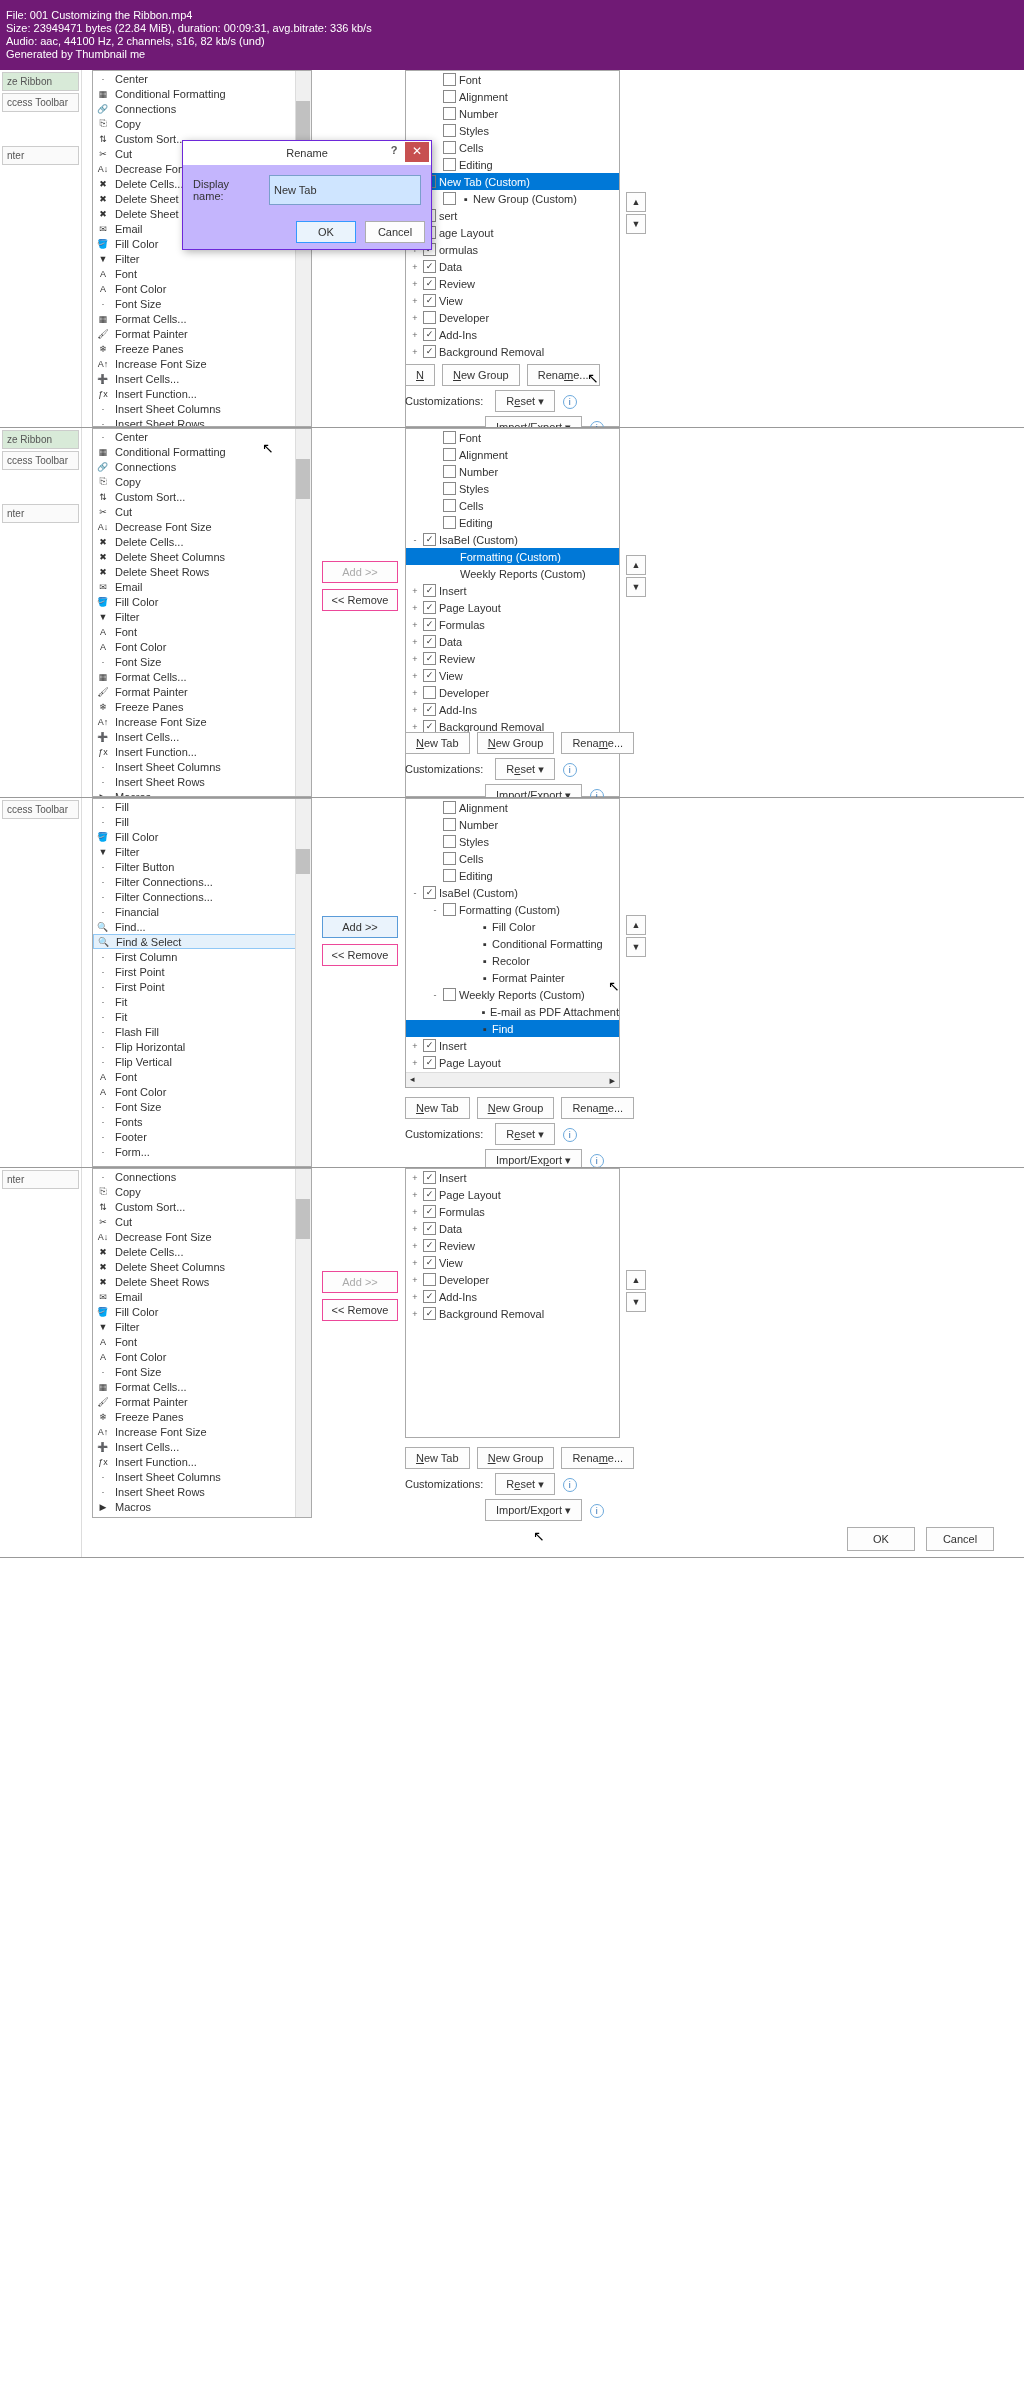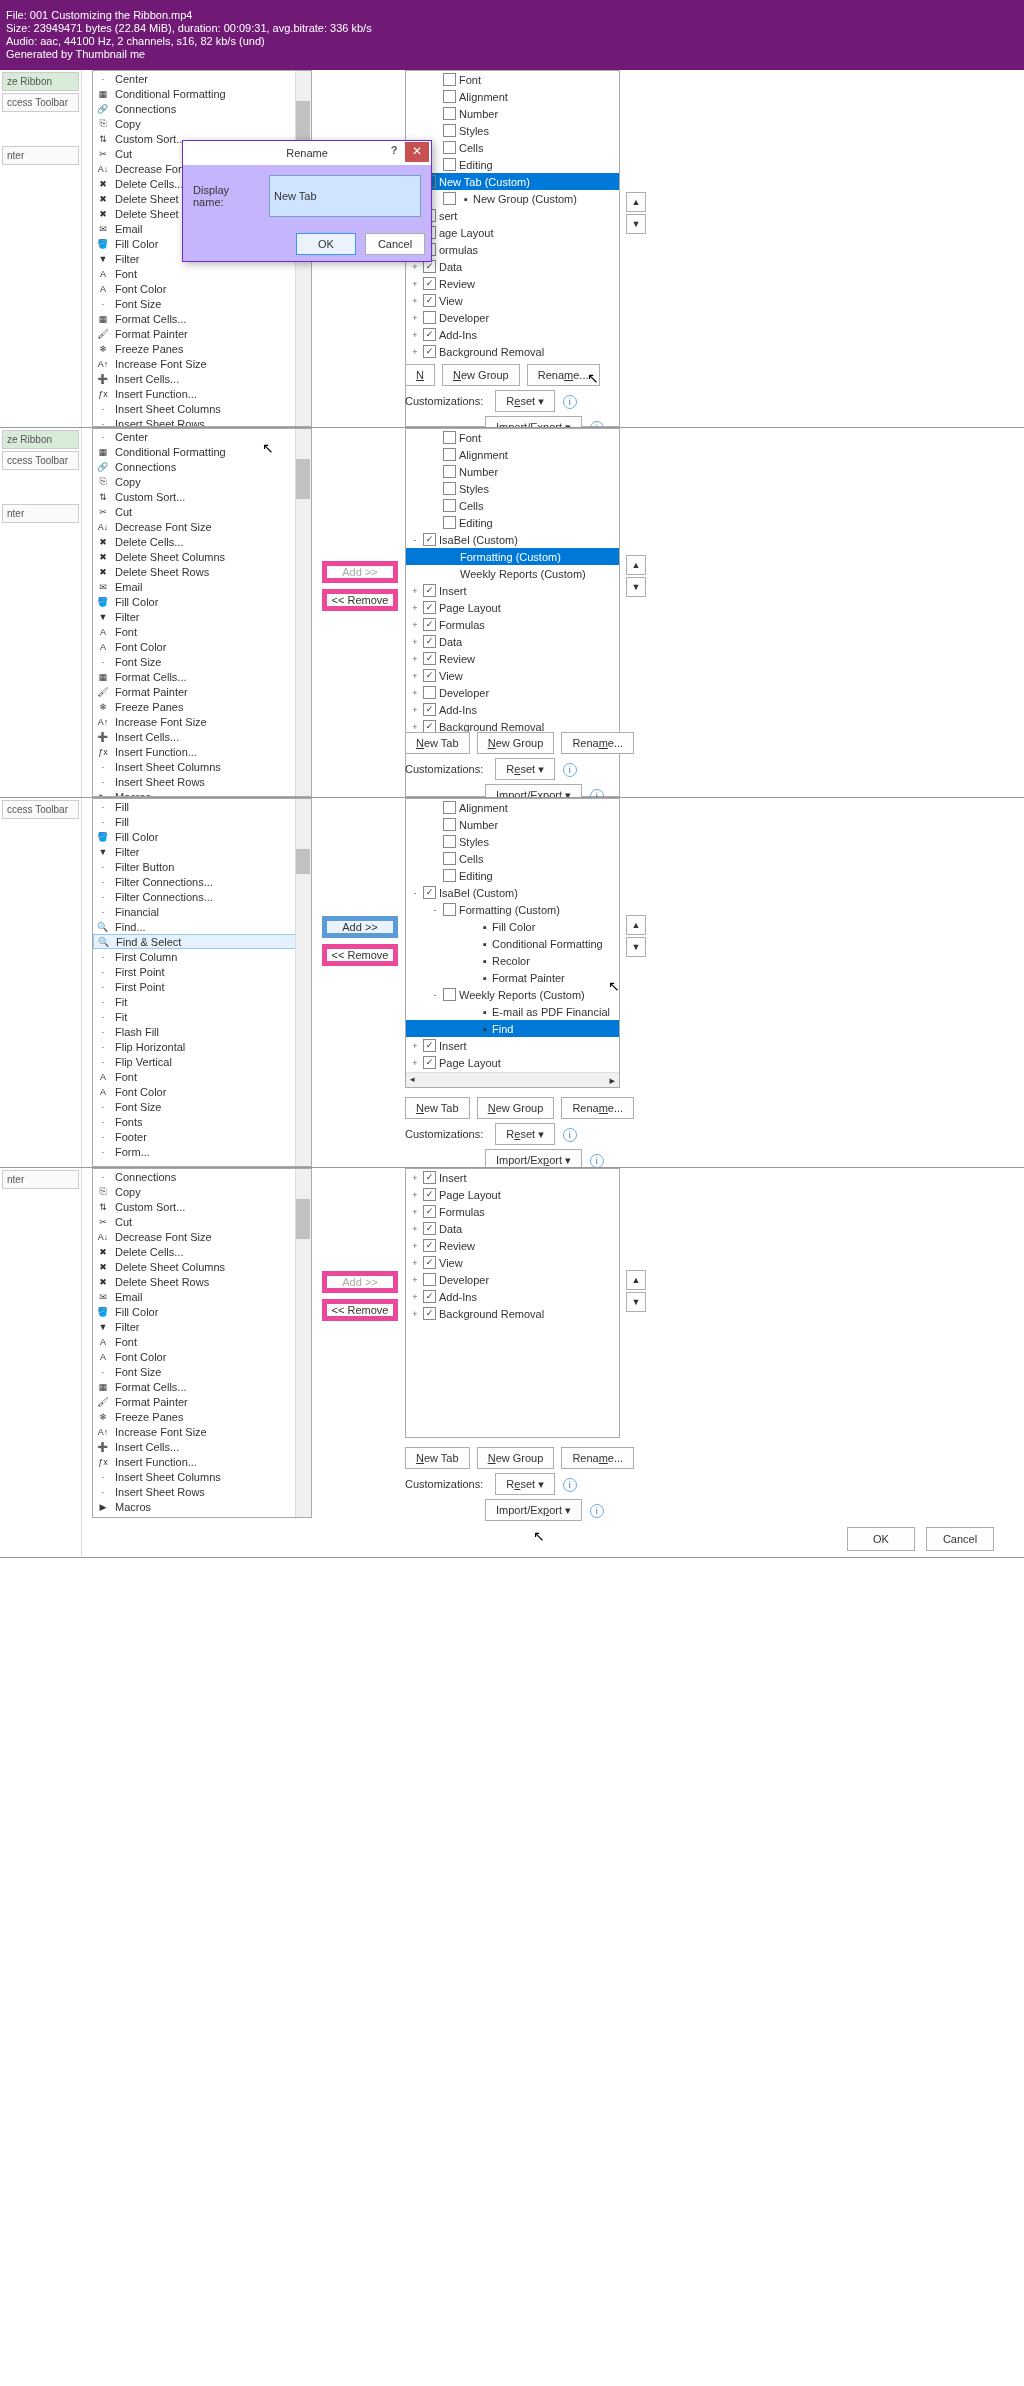--- a/index.html
+++ b/index.html
@@ -13,21 +13,21 @@
 .left-strip .tab.sel{background:#d8ead8}
 .cmd-list{position:absolute;left:92px;top:0;width:220px;height:100%;border:1px solid #aaa;background:#fff;overflow:hidden}
 .cmd-list .scroll-track{position:absolute;right:0;top:0;width:16px;height:100%;background:#f0f0f0;border-left:1px solid #ddd}
 .cmd-list .scroll-thumb{position:absolute;right:1px;width:14px;background:#c1c1c1}
 .cmd-row{display:flex;align-items:center;height:15px;padding:0 2px}
 .cmd-row.sel{background:#e5f1fb;border:1px solid #90c8f6}
 .cmd-row .ic{width:16px;height:14px;display:flex;align-items:center;justify-content:center;font-size:9px;margin-right:4px}
 .cmd-row .tx{flex:1;white-space:nowrap}
 .cmd-row .sub{width:12px;text-align:center;color:#666;font-size:8px}
 .mid-btns{position:absolute;left:322px;top:130px;width:78px}
-.mid-btns button{width:76px;height:22px;margin:3px 0;background:#fdfdfd;border:5px solid #ec4899;font-size:11px}
+.mid-btns button{width:76px;height:22px;margin:3px 0;background:#fdfdfd;border:1px solid #ec4899;font-size:11px}
 .mid-btns button:disabled{color:#aaa}
 .tree{position:absolute;left:405px;top:0;width:215px;height:100%;border:1px solid #aaa;background:#fff;overflow:hidden}
 .tree-row{display:flex;align-items:center;height:17px;padding-left:4px}
 .tree-row .tog{width:10px;color:#666;font-size:9px;text-align:center}
 .tree-row .chk{width:13px;height:13px;border:1px solid #888;margin:0 3px;display:flex;align-items:center;justify-content:center;font-size:9px;color:#333;line-height:11px}
 .tree-row .chk.on::after{content:"✓"}
 .tree-row .lbl{flex:1;white-space:nowrap}
 .tree-row.sel{background:#0078d7;color:#fff}
 .tree-row.sel .lbl{color:#fff}
 .tree-row.ind1{padding-left:24px}
@@ -38,21 +38,21 @@
 .actions{position:absolute;left:405px;width:240px}
 .actions .row{margin:4px 0}
 .actions button{height:22px;background:#fdfdfd;border:1px solid #adadad;padding:0 10px;margin-right:4px}
 .actions .lbl{font-size:11px;margin-right:9px}
 .actions .help{display:inline-block;width:14px;height:14px;border:1px solid #6ca9dc;border-radius:50%;color:#2a6bb0;text-align:center;font-size:9px;line-height:13px;margin-left:4px}
 .dialog{position:absolute;left:182px;top:70px;width:250px;background:#c4b5fd;border:1px solid #6d28d9;box-shadow:2px 2px 8px rgba(0,0,0,.3)}
 .dlg-title{height:24px;display:flex;align-items:center;justify-content:center;background:#fff;position:relative;font-size:12px}
 .dlg-help{position:absolute;right:28px;top:3px;width:18px;height:18px;text-align:center;font-weight:bold;color:#555}
 .dlg-close{position:absolute;right:2px;top:1px;width:24px;height:20px;background:#c75050;color:#fff;text-align:center;line-height:19px;font-size:12px}
 .dlg-body{padding:10px;display:flex;align-items:center;gap:18px}
-.dlg-body input{flex:1;border:1px solid #7a9fcb;padding:14px 4px;font-size:11px;background:#cfe5ff}
+.dlg-body input{flex:1;border:1px solid #7a9fcb;padding:8px 4px;font-size:11px;background:#cfe5ff}
 .dlg-foot{padding:6px;text-align:right}
 .dlg-foot button{width:60px;height:22px;margin-left:6px;background:#fdfdfd;border:1px solid #adadad}
 .dlg-foot button.primary{border-color:#3399ff;background:#eaf3fc}
 .okcancel{position:absolute;right:30px;bottom:6px}
 .okcancel button{width:68px;height:24px;margin-left:8px;background:#fdfdfd;border:1px solid #adadad}
 .cursor{position:absolute;width:12px;height:16px;pointer-events:none;font-size:14px;color:#000}
 </style>
 </head>
 <body>
 
@@ -714,21 +714,21 @@
         <span class="lbl">Format Painter</span>
       </div>
       <div class="tree-row ind1">
         <span class="tog">-</span>
         <span class="chk"></span>
         <span class="lbl">Weekly Reports (Custom)</span>
       </div>
       <div class="tree-row ind3">
         <span class="tog"></span>
         <span class="ic" style="width:14px;display:inline-block;text-align:center">▪</span>
-        <span class="lbl">E-mail as PDF Financial</span>
+        <span class="lbl">E-mail as PDF Attachment</span>
       </div>
       <div class="tree-row ind3 sel">
         <span class="tog"></span>
         <span class="ic" style="width:14px;display:inline-block;text-align:center">▪</span>
         <span class="lbl">Find</span>
       </div>
       <div class="tree-row ind0">
         <span class="tog">+</span>
         <span class="chk on"></span>
         <span class="lbl">Insert</span>

